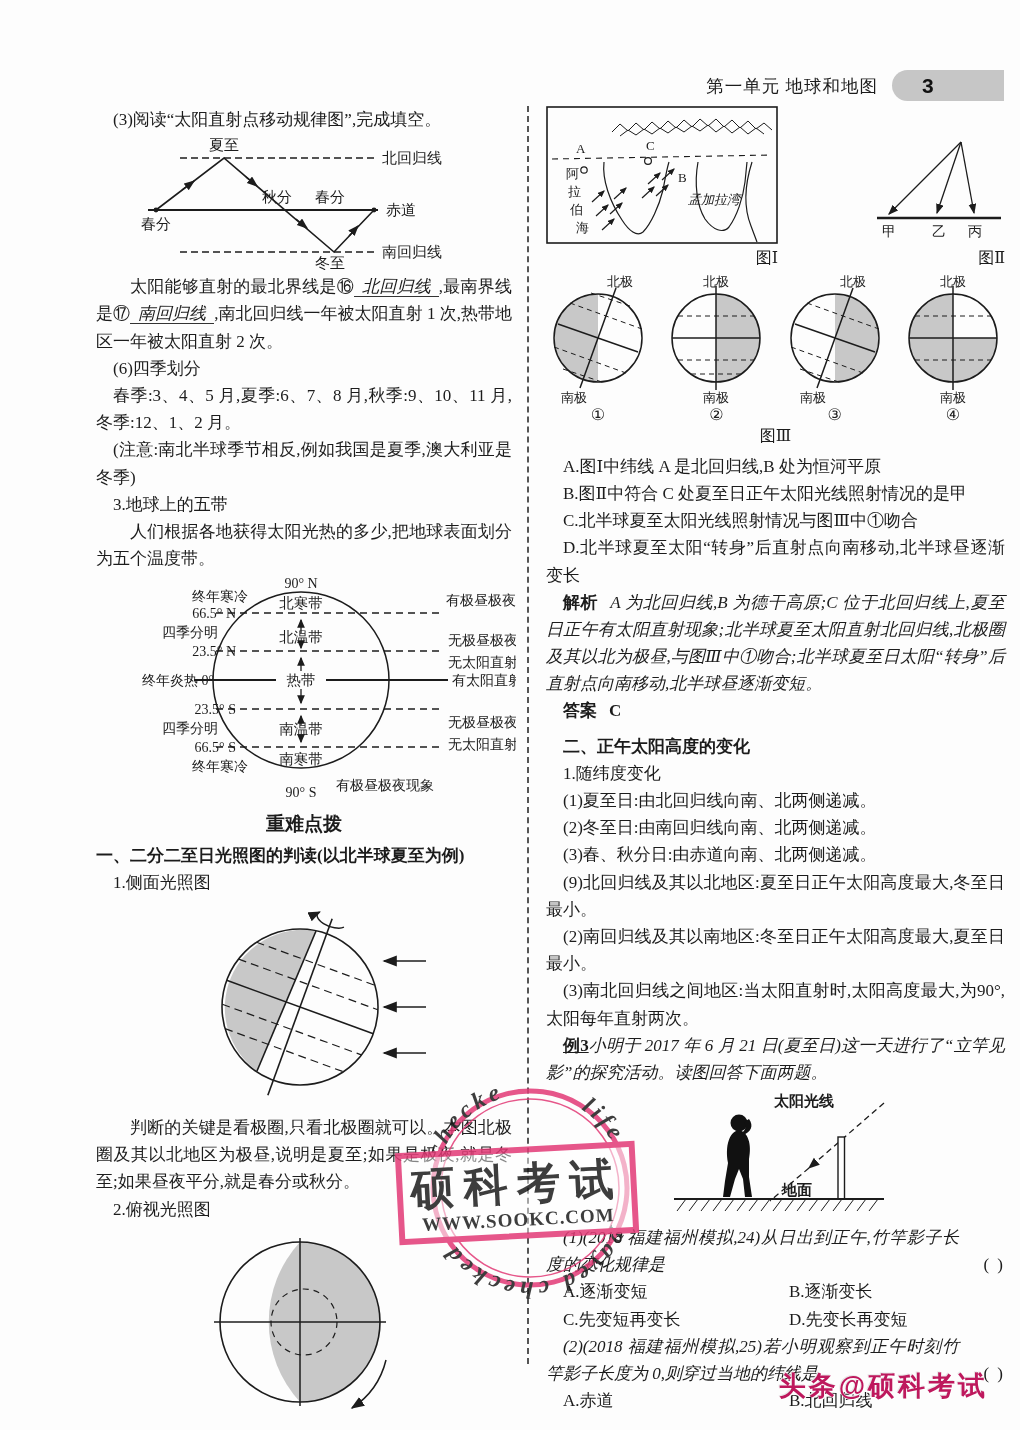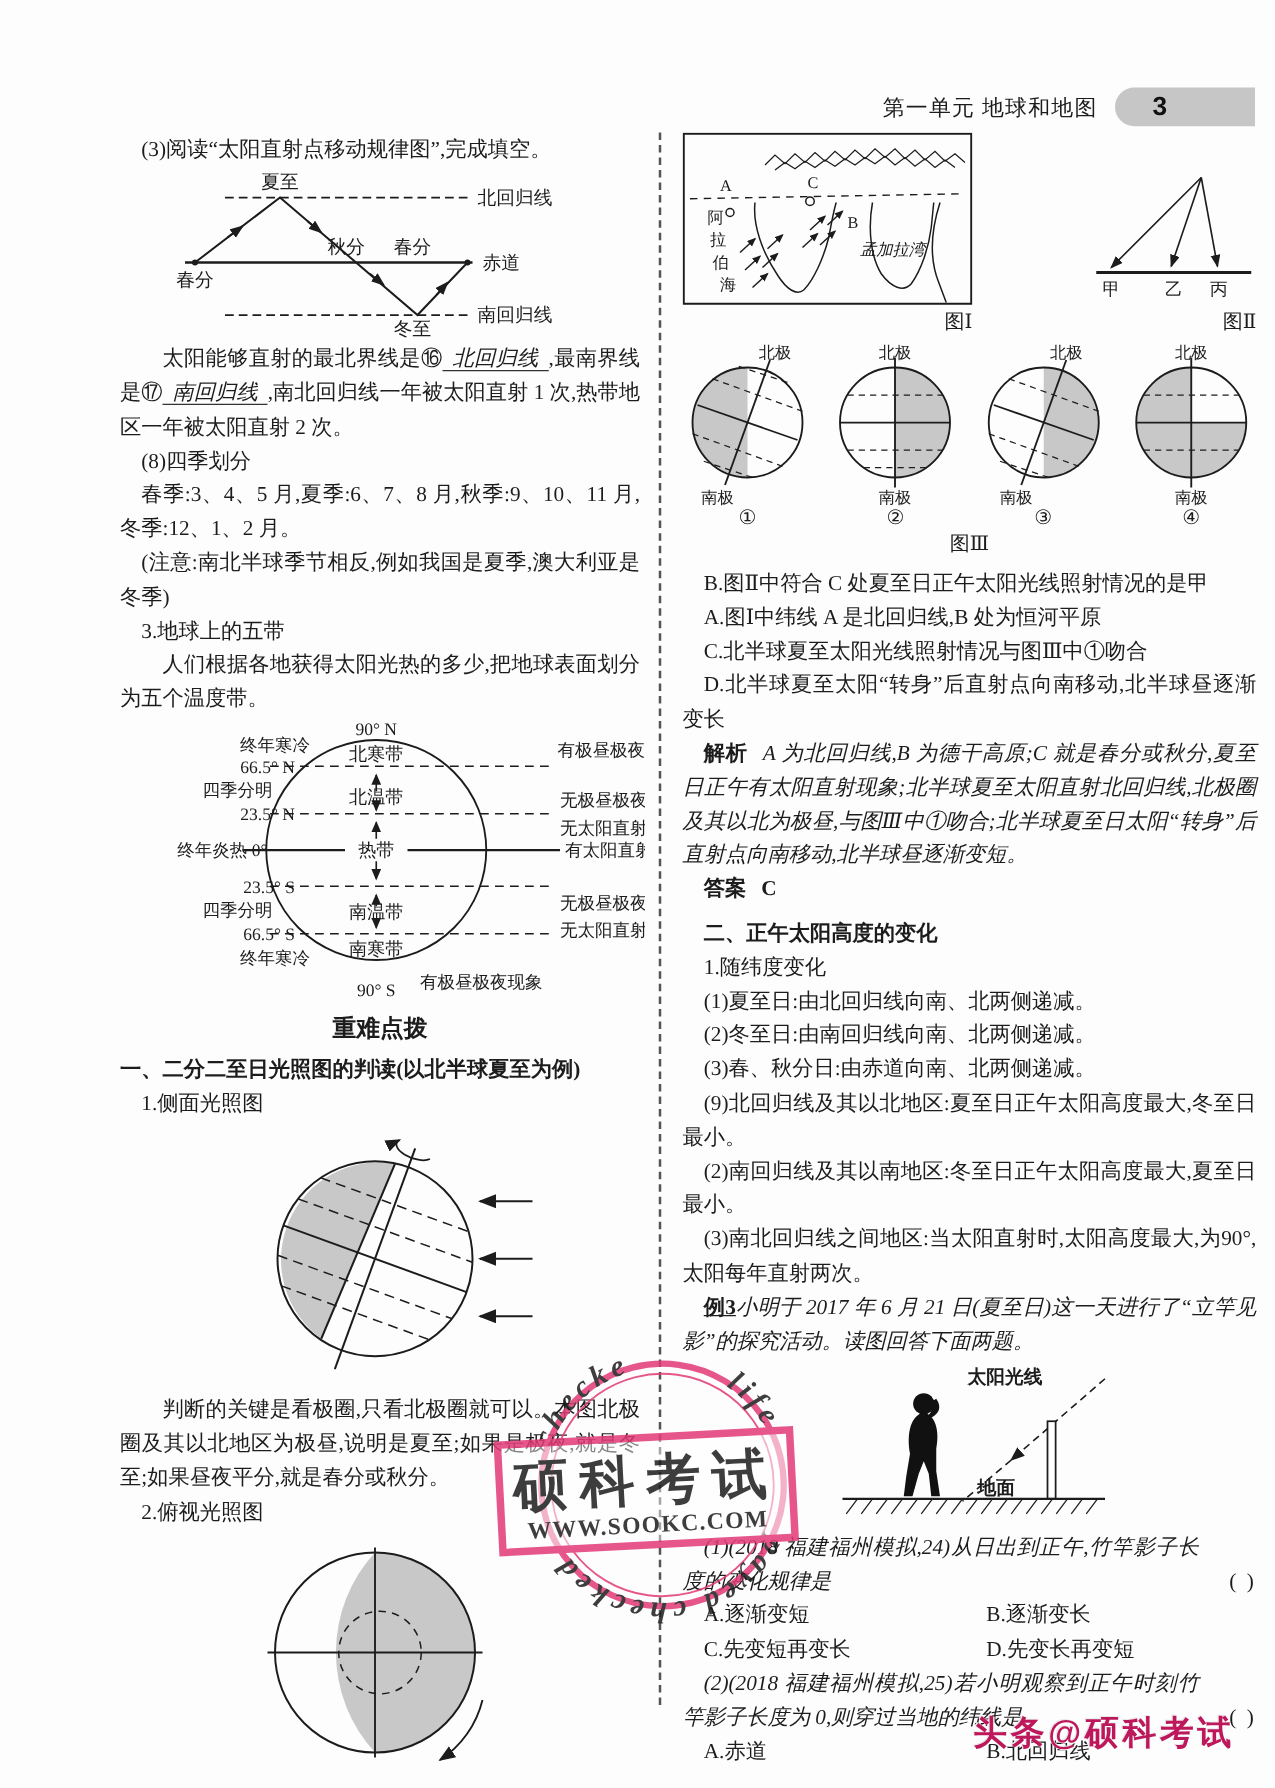--- a/index.html
+++ b/index.html
@@ -82,21 +82,21 @@
       </g>
       <text x="143" y="66" font-size="15" text-anchor="middle">秋分</text>
       <text x="196" y="66" font-size="15" text-anchor="middle">春分</text>
       <text x="22" y="93" font-size="15" text-anchor="middle">春分</text>
       <text x="196" y="132" font-size="15" text-anchor="middle">冬至</text>
     </svg>
   </figure>
 
   <p class="ind2"><span>太阳能够直射的最北界线是⑯</span><span class="ans">北回归线</span><span>,最南界线是⑰</span><span class="ans">南回归线</span><span>,南北回归线一年被太阳直射 1 次,热带地区一年被太阳直射 2 次。</span></p>
 
-  <p class="ind1">(8)四季划分</p>
+  <p class="ind1">(6)四季划分</p>
   <p class="ind1">春季:3、4、5 月,夏季:6、7、8 月,秋季:9、10、11 月,冬季:12、1、2 月。</p>
   <p class="ind1">(注意:南北半球季节相反,例如我国是夏季,澳大利亚是冬季)</p>
   <p class="ind1">3.地球上的五带</p>
   <p class="ind2">人们根据各地获得太阳光热的多少,把地球表面划分为五个温度带。</p>
 
   <figure>
     <svg width="420" height="230" viewBox="0 0 420 230">
       <defs>
         <marker id="ah2" markerWidth="8" markerHeight="7" refX="6" refY="3" orient="auto">
           <path d="M0,0 L7,3 L0,6 Z" fill="#1c1c1c"></path>
@@ -320,26 +320,26 @@
         <line x1="14" y1="86" x2="90" y2="86" stroke="#1c1c1c" stroke-width="1" stroke-dasharray="5 4"></line>
         <circle cx="52" cy="64" r="44" fill="none" stroke="#1c1c1c" stroke-width="1.5"></circle>
         <text x="52" y="12" font-size="13" text-anchor="middle">北极</text>
         <text x="52" y="128" font-size="13" text-anchor="middle">南极</text>
       </svg>
       <div class="fig3num">④</div>
     </div>
   </div>
   <p class="center" style="font-size:16px;margin-bottom:4px">图Ⅲ</p>
 
+  <p class="ind1">A.图Ⅰ中纬线 A 是北回归线,B 处为恒河平原</p>
   <p class="ind1">B.图Ⅱ中符合 C 处夏至日正午太阳光线照射情况的是甲</p>
-  <p class="ind1">A.图Ⅰ中纬线 A 是北回归线,B 处为恒河平原</p>
   <p class="ind1">C.北半球夏至太阳光线照射情况与图Ⅲ中①吻合</p>
   <p class="ind1">D.北半球夏至太阳“转身”后直射点向南移动,北半球昼逐渐变长</p>
 
-  <p class="ind1 kai"><span class="seclabel" style="font-style:normal">解析</span><span>A 为北回归线,B 为德干高原;C 就是春分或秋分,夏至日正午有太阳直射现象;北半球夏至太阳直射北回归线,北极圈及其以北为极昼,与图Ⅲ中①吻合;北半球夏至日太阳“转身”后直射点向南移动,北半球昼逐渐变短。</span></p>
+  <p class="ind1 kai"><span class="seclabel" style="font-style:normal">解析</span><span>A 为北回归线,B 为德干高原;C 位于北回归线上,夏至日正午有太阳直射现象;北半球夏至太阳直射北回归线,北极圈及其以北为极昼,与图Ⅲ中①吻合;北半球夏至日太阳“转身”后直射点向南移动,北半球昼逐渐变短。</span></p>
   <p class="ind1"><span class="seclabel">答案</span><span class="bold">C</span></p>
 
   <p class="bold ind1" style="margin-top:8px">二、正午太阳高度的变化</p>
   <p class="ind1">1.随纬度变化</p>
   <p class="ind1">(1)夏至日:由北回归线向南、北两侧递减。</p>
   <p class="ind1">(2)冬至日:由南回归线向南、北两侧递减。</p>
   <p class="ind1">(3)春、秋分日:由赤道向南、北两侧递减。</p>
   <p class="ind1">(9)北回归线及其以北地区:夏至日正午太阳高度最大,冬至日最小。</p>
   <p class="ind1">(2)南回归线及其以南地区:冬至日正午太阳高度最大,夏至日最小。</p>
   <p class="ind1">(3)南北回归线之间地区:当太阳直射时,太阳高度最大,为90°,太阳每年直射两次。</p>

